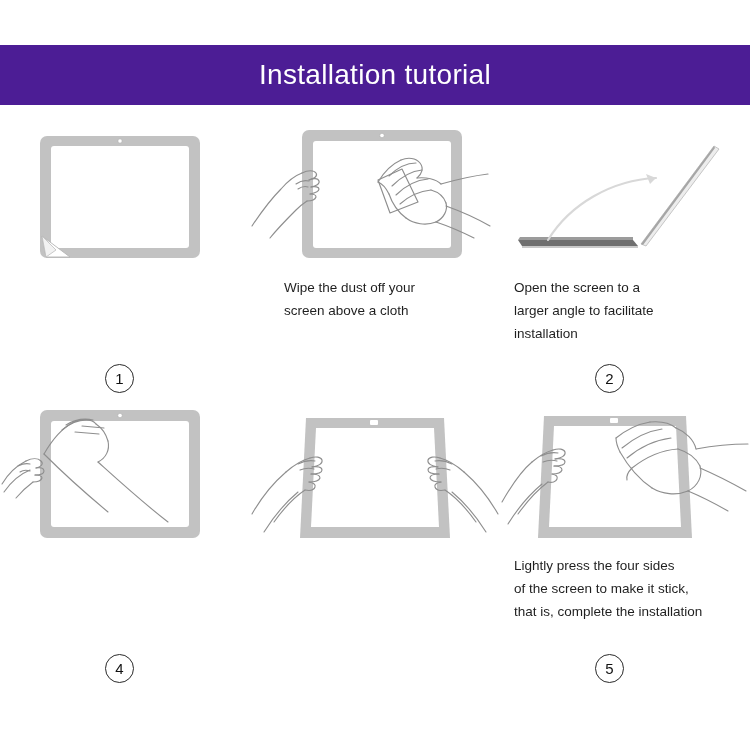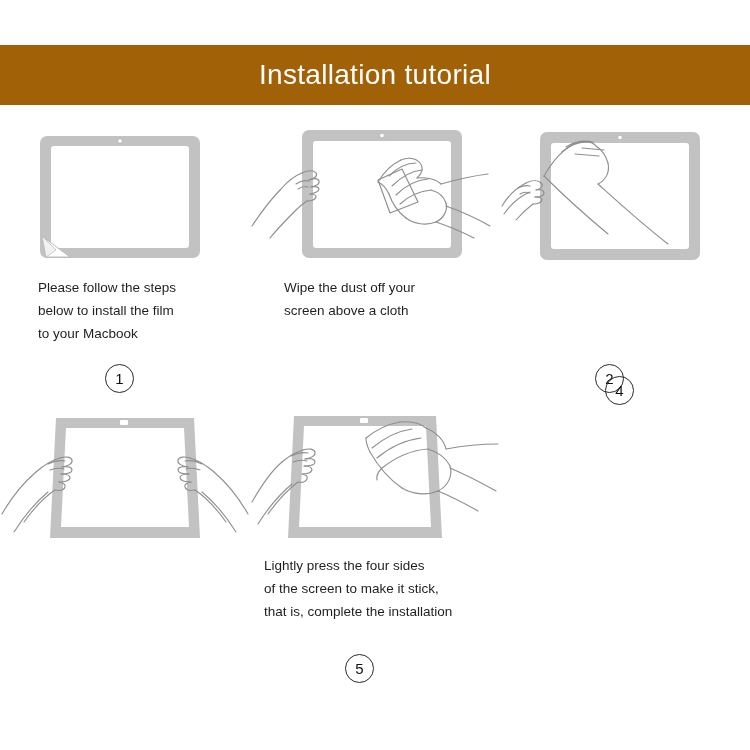--- a/index.html
+++ b/index.html
@@ -16,21 +16,21 @@
     position: relative;
   }
 
   
   .header-banner {
     position: absolute;
     left: 0;
     top: 45px;
     width: 750px;
     height: 60px;
-    background: #a16207;
+    background: #4c1d95;
     display: flex;
     align-items: center;
     justify-content: center;
   }
   .header-title {
     color: #ffffff;
     font-size: 28px;
     font-weight: 400;
     letter-spacing: 0.3px;
     line-height: 1;
@@ -113,23 +113,20 @@
         <rect x="40" y="18" width="160" height="122" rx="7" fill="#c2c2c2"></rect>
 
         <rect x="51" y="28" width="138" height="102" rx="3" fill="#ffffff"></rect>
 
         <circle cx="120" cy="23" r="2.2" fill="#ffffff" stroke="#b0b0b0" stroke-width="0.7"></circle>
 
         <path d="M42 118 L70 139 L46 139 Z" fill="#ffffff" stroke="#b4b4b4" stroke-width="0.9" stroke-linejoin="round"></path>
         <path d="M42 118 L56 132 L46 139 Z" fill="#f2f2f2" stroke="#bdbdbd" stroke-width="0.8" stroke-linejoin="round"></path>
       </svg>
     </div>
-    <div class="caption">Please follow the steps
-below to install the film
-to your Macbook</div>
     <div class="num-badge num-r1 num-x1">1</div>
   </div>
 
   <div class="step-cell cell-c2">
     <div class="illustration">
       <svg viewBox="0 0 250 150" xmlns="http://www.w3.org/2000/svg">
         <rect x="52" y="12" width="160" height="128" rx="7" fill="#c2c2c2"></rect>
         <rect x="63" y="23" width="138" height="107" rx="3" fill="#ffffff"></rect>
         <circle cx="132" cy="17.5" r="2.3" fill="#ffffff" stroke="#b0b0b0" stroke-width="0.7"></circle>
         <g fill="none" stroke="#8e8e8e" stroke-width="1.15" stroke-linecap="round" stroke-linejoin="round">
@@ -162,20 +159,42 @@
           <path d="M196 88 C210 93 226 100 240 108"></path>
           <path d="M186 104 C198 108 212 114 224 120"></path>
         </g>
       </svg>
     </div>
     <div class="caption">Wipe the dust off your
 screen above a cloth</div>
     <div class="num-badge num-r1 num-x2">2</div>
   </div>
 
+  <div class="step-cell cell-c3">
+    <div class="illustration">
+      <svg viewBox="0 0 250 150" xmlns="http://www.w3.org/2000/svg">
+
+        <path d="M18 122 L133 122 L138 128 L22 128 Z" fill="#6f6f6f"></path>
+        <path d="M18 122 L133 122 L133 119 L20 119 Z" fill="#9b9b9b"></path>
+        <path d="M22 128 L138 128 L138 130 L22 130 Z" fill="#c9c9c9"></path>
+
+        <path d="M141 126 L214 28 L219 31 L146 128 Z" fill="#ededed" stroke="#b9b9b9" stroke-width="0.8" stroke-linejoin="round"></path>
+        <path d="M141 126 L214 28 L215 30 L143 127 Z" fill="#a6a6a6"></path>
+
+        <g fill="none" stroke="#d8d8d8" stroke-width="2.1" stroke-linecap="round">
+          <path d="M48 122 C70 86 112 62 156 60"></path>
+        </g>
+        <path d="M156 60 L146 56 L150 66 Z" fill="#d8d8d8"></path>
+      </svg>
+    </div>
+    <div class="caption">Open the screen to a
+larger angle to facilitate
+installation</div>
+
+  </div>
 
   <div class="step-cell cell-c1">
     <div class="illustration">
       <svg viewBox="0 0 250 150" xmlns="http://www.w3.org/2000/svg">
         <rect x="40" y="14" width="160" height="128" rx="7" fill="#c2c2c2"></rect>
         <rect x="51" y="25" width="138" height="106" rx="3" fill="#ffffff"></rect>
         <circle cx="120" cy="19.5" r="2.3" fill="#ffffff" stroke="#b0b0b0" stroke-width="0.7"></circle>
         <g fill="none" stroke="#8e8e8e" stroke-width="1.1" stroke-linecap="round" stroke-linejoin="round">
 
           <path d="M2 88 C8 78 16 70 26 65"></path>

